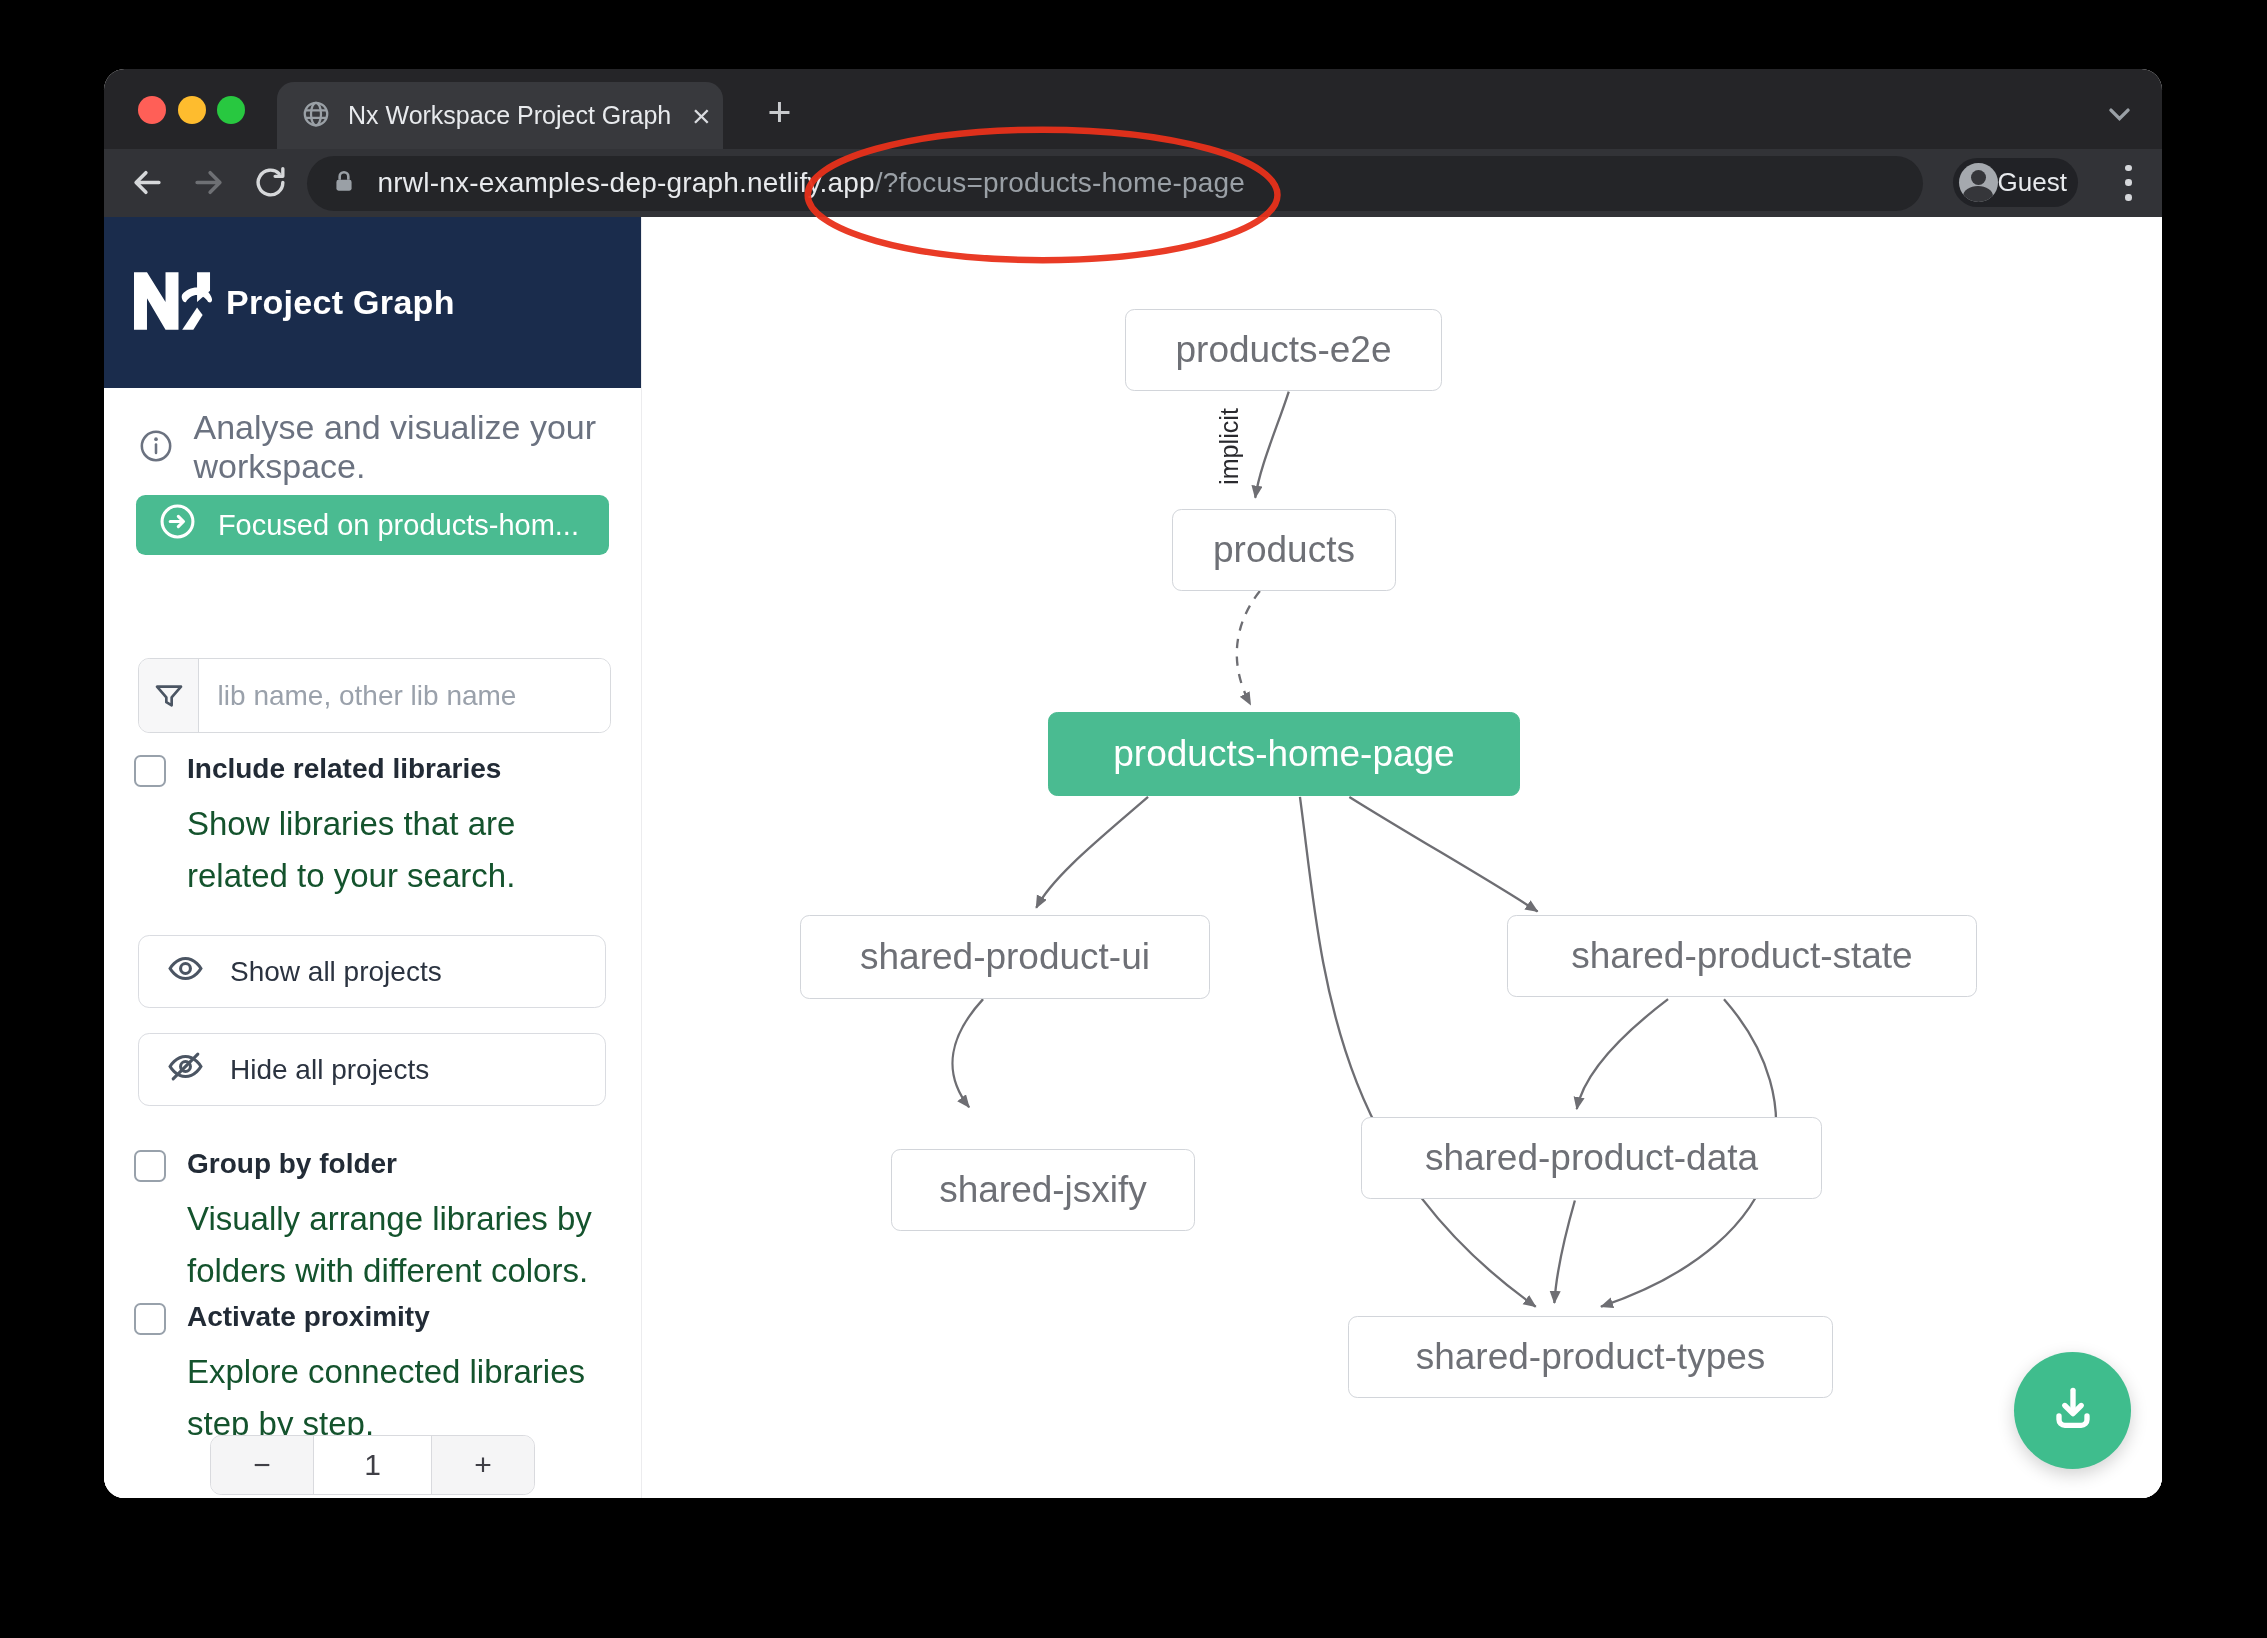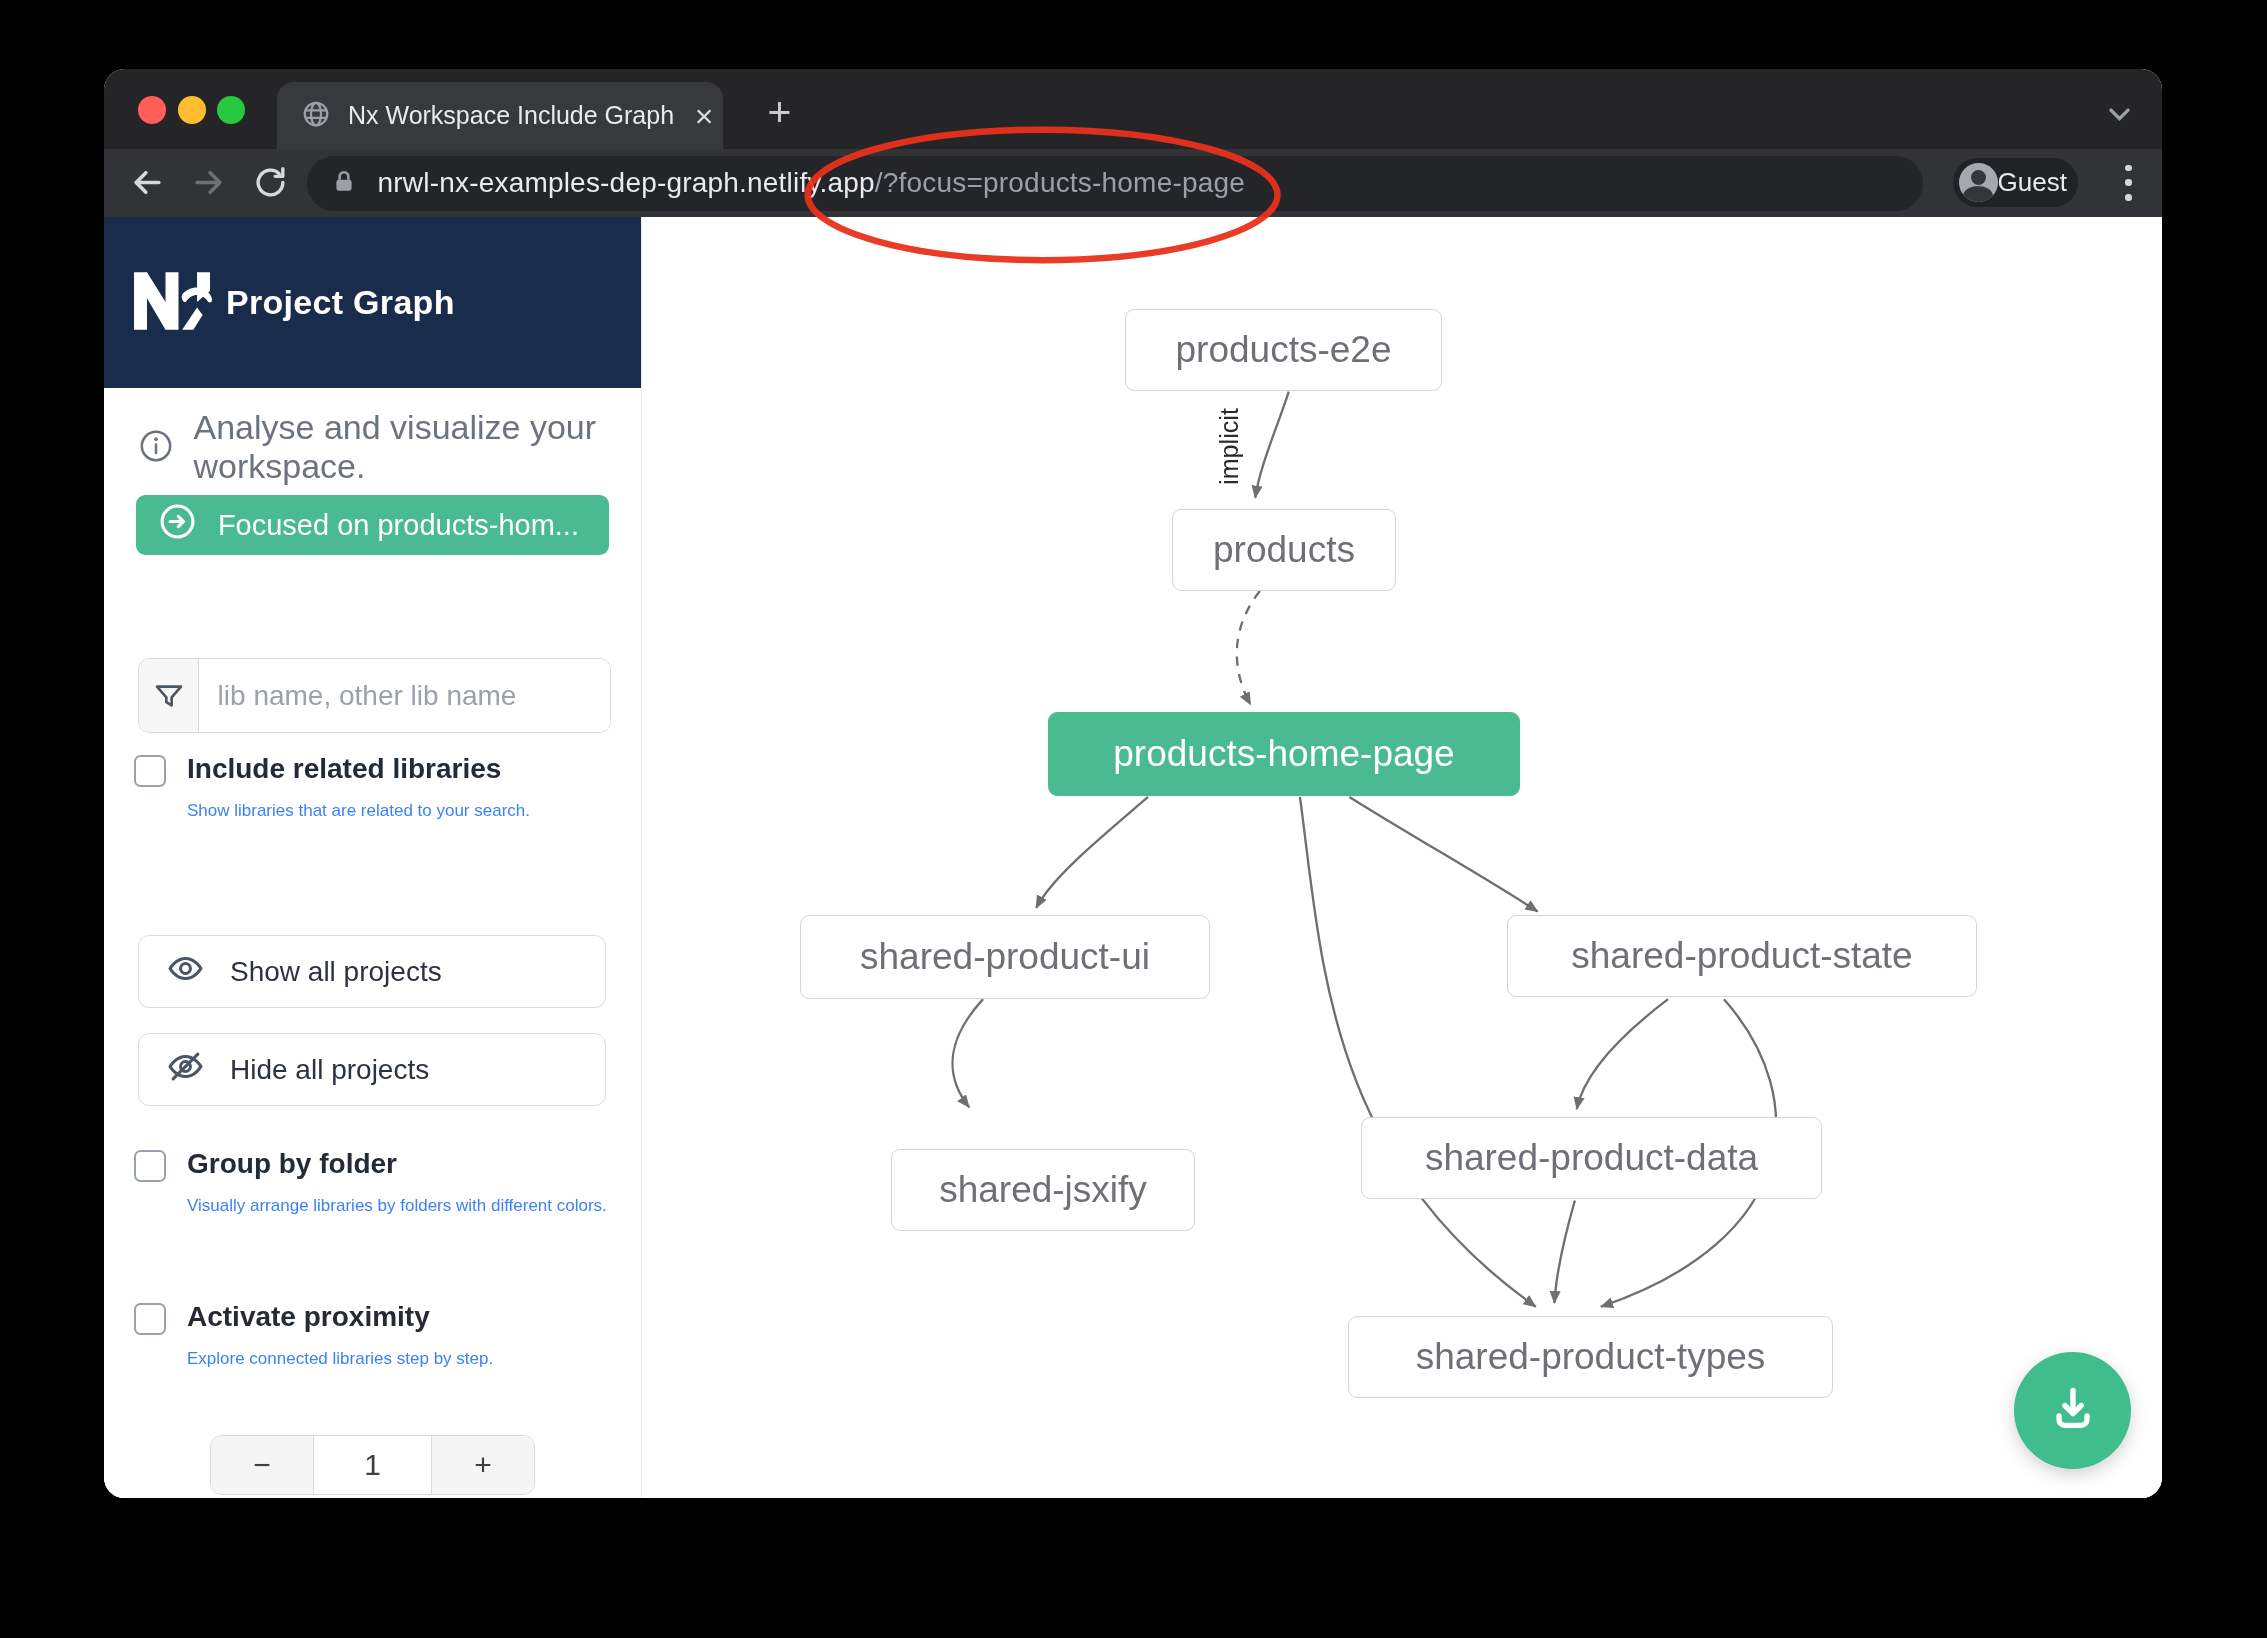--- a/index.html
+++ b/index.html
@@ -41,21 +41,21 @@
   .tagline-row { position:absolute; left:35px; top:191px; display:flex; align-items:center; gap:20.5px; width:466px; }
   .tagline { color:#6b7280; font-size:34px; }
   .focus-btn { position:absolute; left:32px; top:278px; width:473px; height:60px; background:#4abb91; border-radius:9.3px; display:flex; align-items:center; gap:20.5px; padding-left:22.4px; }
   .focus-btn span { color:#fff; font-size:29px; font-weight:500; }
   .filter-box { position:absolute; left:34px; top:441px; width:473px; height:75px; border:1.9px solid #d8dade; border-radius:11.2px; background:#fff; display:flex; align-items:stretch; overflow:hidden; }
   .filter-ic { width:60px; background:#f7f7f8; border-right:1.9px solid #d8dade; display:flex; align-items:center; justify-content:center; }
   .filter-input { flex:1; border:0; outline:none; font-size:28px; color:#374151; padding:0 18.6px; font-family:"Liberation Sans", sans-serif; }
   .filter-input::placeholder { color:#9aa1ab; }
   .opt-check { position:absolute; width:32px; height:32px; border:2.8px solid #98a1ab; border-radius:6.5px; background:#fff; }
   .opt-label { position:absolute; font-size:28px; font-weight:700; color:#222b36; }
-  .opt-desc { position:absolute; font-size:17px; color:#3b82f6; line-height:1.58; width:421px; }
+  .opt-desc { position:absolute; font-size:33px; color:#14532d; line-height:1.58; width:421px; }
   .side-btn { position:absolute; left:34px; width:468px; height:73px; border:1.9px solid #dadce1; border-radius:11.2px; background:#fff; display:flex; align-items:center; gap:26px; padding-left:28px; }
   .side-btn span { font-size:28px; font-weight:500; color:#2b3340; }
   .stepper { position:absolute; left:106px; top:1218px; width:325px; height:60px; border:1.9px solid #d9dade; border-radius:11.2px; display:flex; overflow:hidden; background:#fff; }
   .stepper .seg { flex:1; display:flex; align-items:center; justify-content:center; font-size:30px; color:#3f3f46; background:#f5f5f6; }
   .stepper .seg.value { flex:1.15; background:#fff; border-left:1.9px solid #d9dade; border-right:1.9px solid #d9dade; }
 
   
   .canvas { position:absolute; left:538px; top:0; width:1520px; height:1281px; background:#fff; overflow:hidden; }
   .graph-node { position:absolute; display:flex; align-items:center; justify-content:center; background:#fff; border:1.9px solid #d2d5da; border-radius:9.3px; color:#6e7076; font-size:37px; white-space:nowrap; }
   .graph-node.focused { background:#4abb91; border-color:#4abb91; color:#fff; }
@@ -73,21 +73,21 @@
     <div class="traffic t-yellow"></div>
     <div class="traffic t-green"></div>
     <div class="tab">
       <span>
         <svg width="30" height="30" viewBox="0 0 24 24" fill="none" stroke="#9aa0a6" stroke-width="1.8">
           <circle cx="12" cy="12" r="9"></circle>
             <ellipse cx="12" cy="12" rx="4" ry="9"></ellipse>
             <path d="M3.5 9h17M3.5 15h17"></path>
         </svg>
       </span>
-      <span class="tab-title">Nx Workspace Include Graph</span>
+      <span class="tab-title">Nx Workspace Project Graph</span>
       <span class="tab-close">×</span>
     </div>
     <div class="newtab-btn">+</div>
     <div class="strip-chevron">
       <svg width="41" height="41" viewBox="0 0 24 24" fill="none" stroke="#9aa0a6" stroke-width="2" stroke-linecap="round">
           <path d="M7 10l5 5 5-5"></path>
         </svg>
     </div>
   </div>
 

